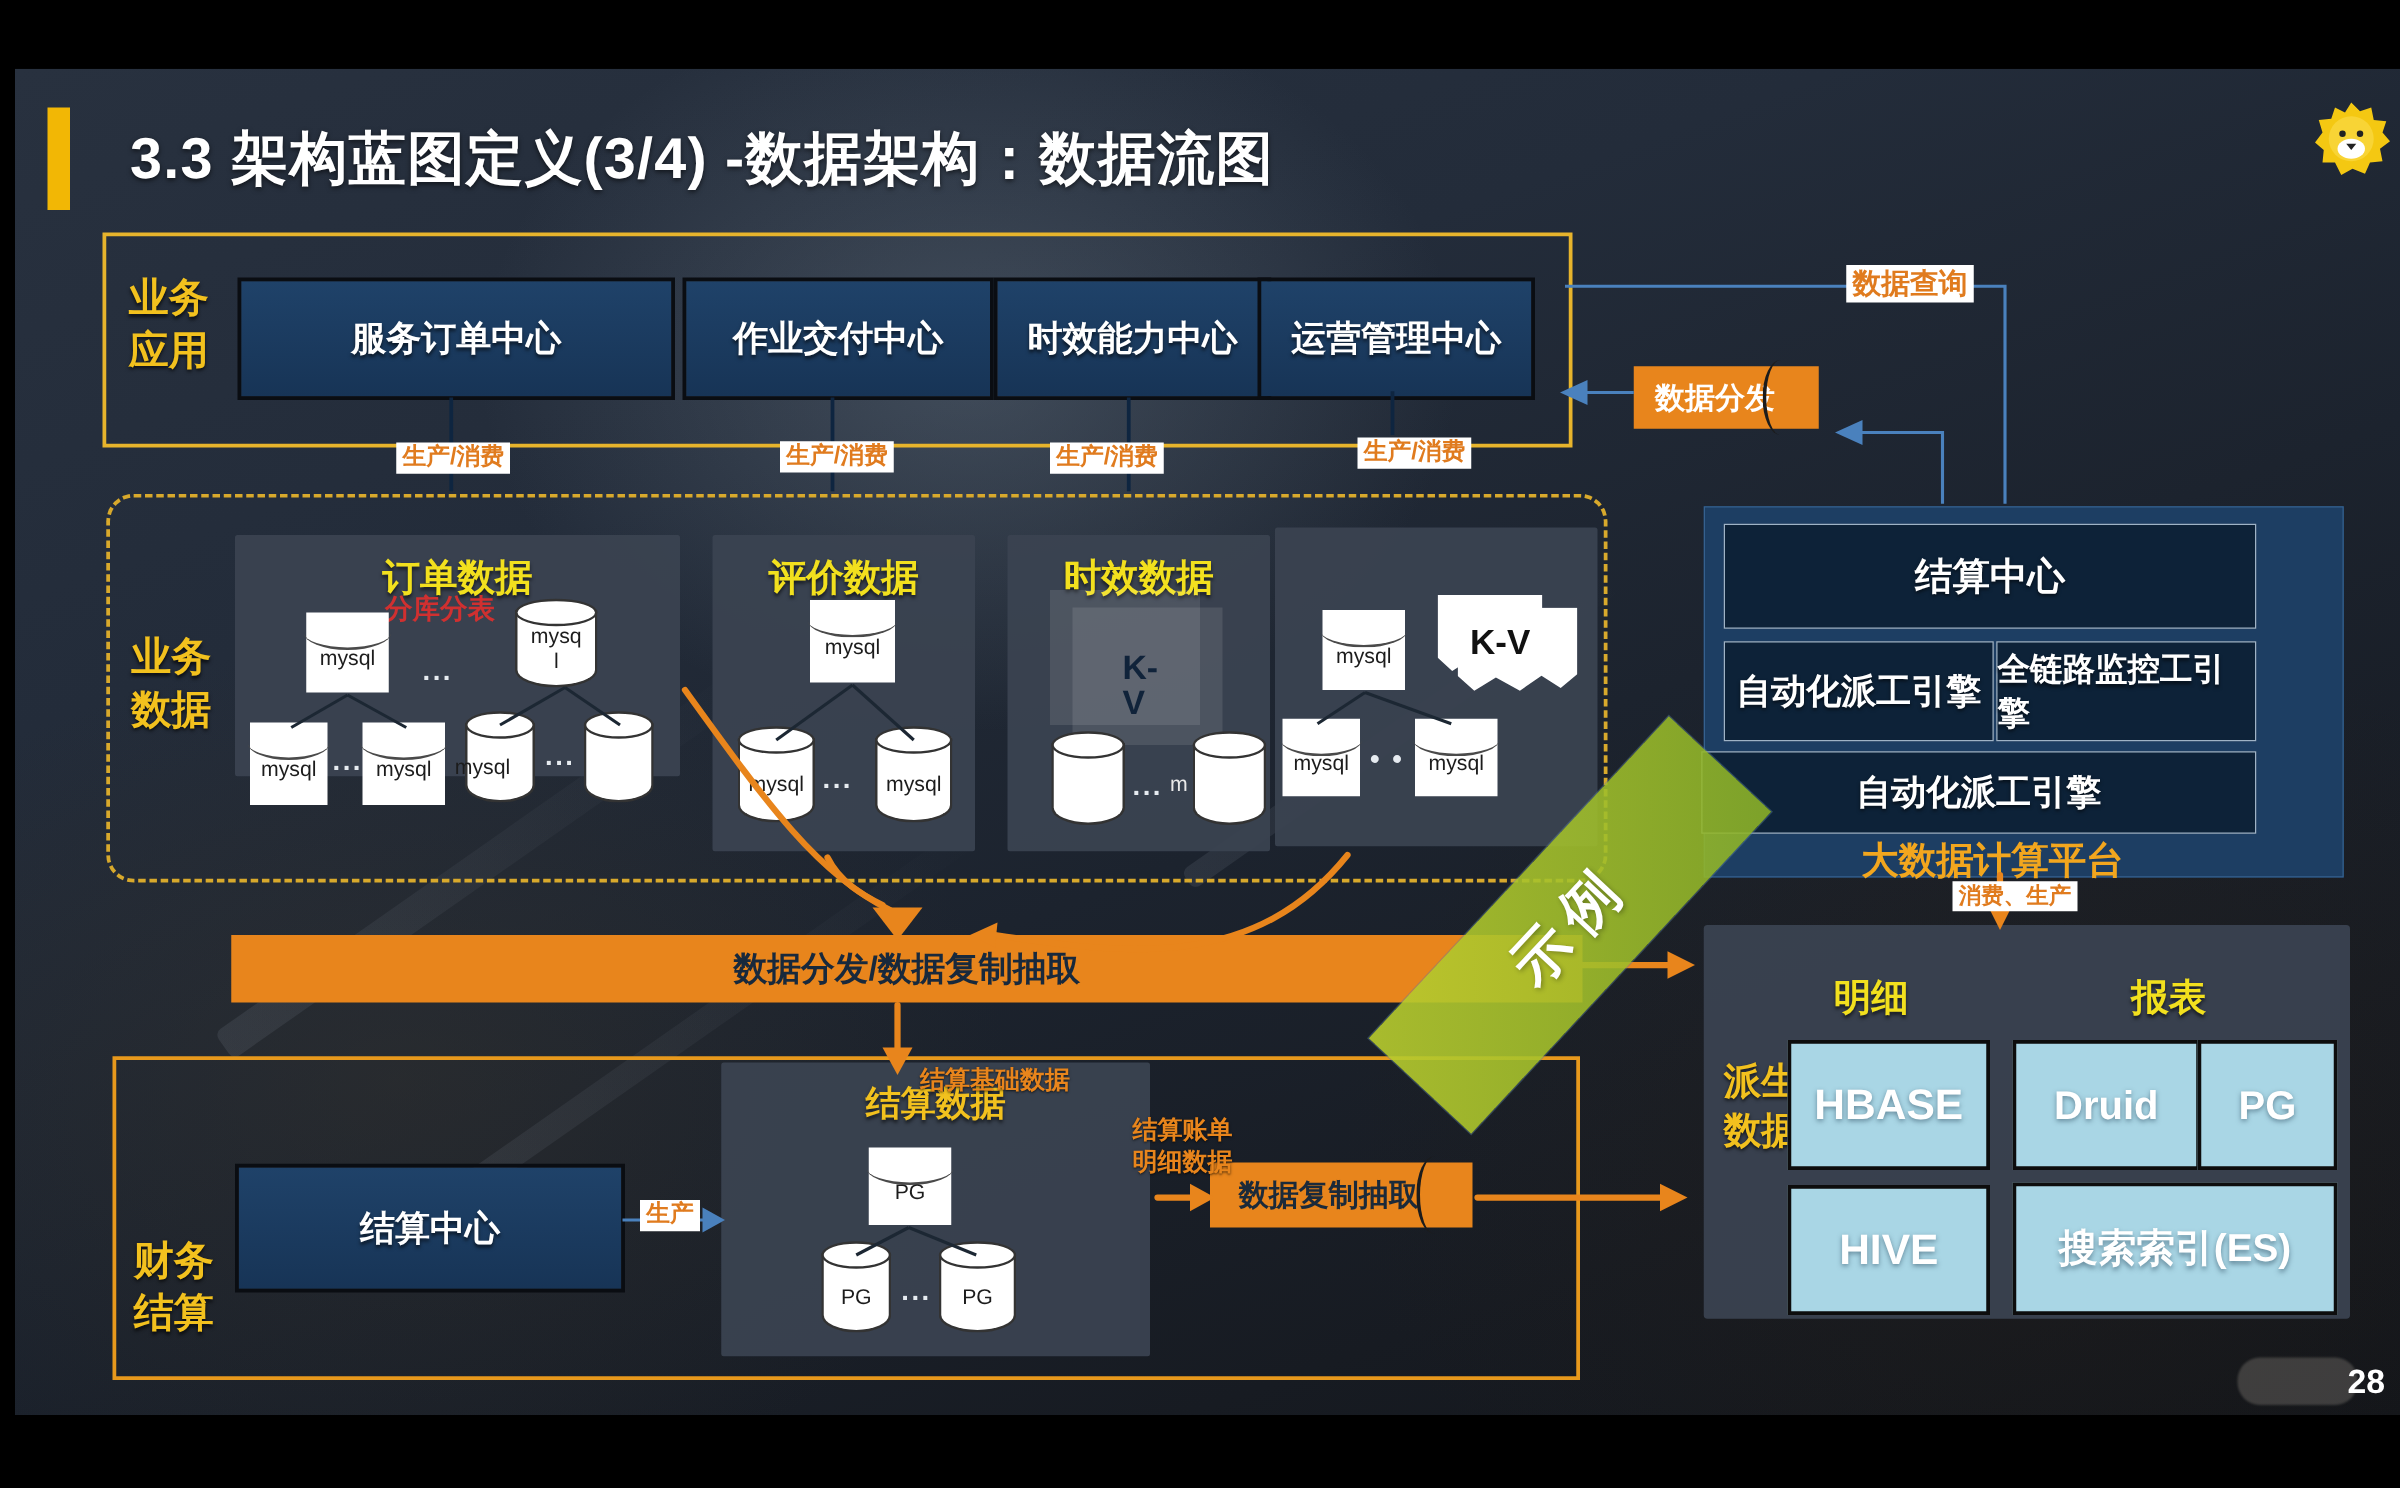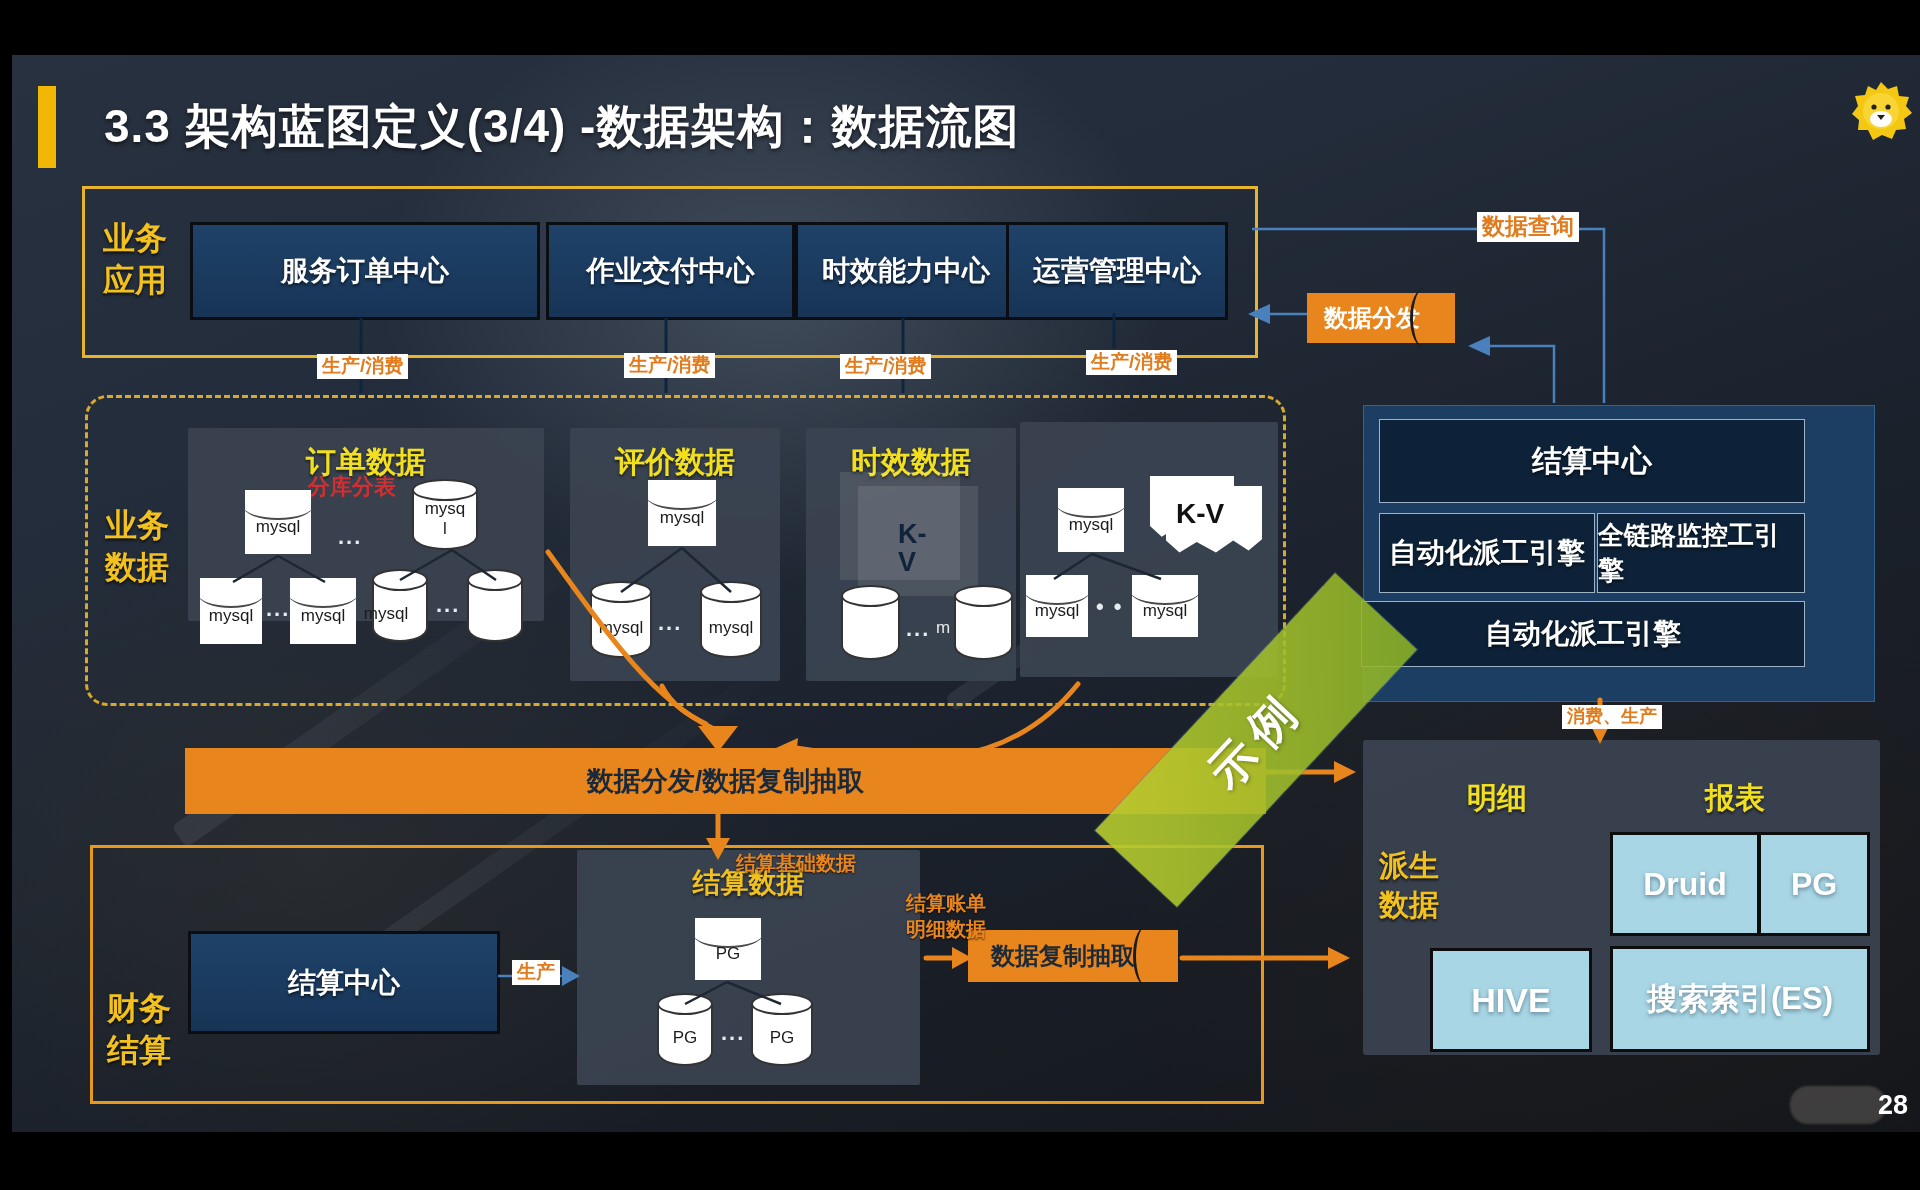--- a/index.html
+++ b/index.html
@@ -184,24 +184,25 @@
 <div class="mini-label" style="left:1477px;top:212px;font-size:23px;">数据查询</div>
 <div class="tag-orange paren" style="left:1307px;top:293px;width:148px;height:50px;color:#fff;font-size:24px;">
   <span style="margin-right:18px;">数据分发</span>
 </div>
 
 <div class="abs panel-outer" style="left:1363px;top:405px;width:510px;height:295px;">
   <div class="panel-box" style="left:15px;top:13px;width:424px;height:82px;font-size:30px;">结算中心</div>
   <div class="panel-box" style="left:15px;top:107px;width:214px;height:78px;">自动化派工引擎</div>
   <div class="panel-box" style="left:233px;top:107px;width:206px;height:78px;font-size:26px;">全链路监控工引擎</div>
   <div class="panel-box" style="left:-3px;top:195px;width:442px;height:64px;">自动化派工引擎</div>
+  <div class="abs" style="left:0;top:262px;width:460px;text-align:center;color:#F2A61E;font-weight:800;font-size:30px;">大数据计算平台</div>
 </div>
 <div class="mini-label" style="left:1562px;top:705px;font-size:18px;">消费、生产</div>
 
-<div class="bar-orange" style="left:185px;top:748px;width:1081px;height:66px;align-items:center;">
+<div class="bar-orange" style="left:185px;top:748px;width:1081px;height:54px;align-items:center;">
   <span>数据分发/数据复制抽取</span>
 </div>
 <div class="float-orange" style="left:736px;top:814px;margin-top:36px;">结算基础数据</div>
 
 <div class="abs frame-orange" style="left:90px;top:845px;width:1168px;height:253px;"></div>
 <div class="abs side-label" style="left:100px;top:988px;width:78px;">财务结算</div>
 <div class="abs navy-box" style="left:188px;top:931px;width:306px;height:97px;">结算中心</div>
 <div class="mini-label" style="left:512px;top:960px;">生产</div>
 
 <div class="abs slate" style="left:577px;top:850px;width:343px;height:235px;">
@@ -222,20 +223,21 @@
 <div class="float-orange" style="left:906px;top:916px;">明细数据</div>
 
 <div class="tag-orange paren" style="left:968px;top:930px;width:210px;height:52px;color:#1b2a3a;font-size:24px;">
   <span style="margin-right:20px;">数据复制抽取</span>
 </div>
 
 <div class="abs slate" style="left:1363px;top:740px;width:517px;height:315px;border-radius:3px;">
   <div class="abs side-label" style="left:8px;top:106px;width:76px;font-size:30px;">派生数据</div>
   <div class="col-head" style="left:89px;top:38px;width:90px;">明细</div>
   <div class="col-head" style="left:327px;top:38px;width:90px;">报表</div>
+  <div class="lb-box" style="left:67px;top:92px;width:156px;height:98px;font-size:34px;">HBASE</div>
   <div class="lb-box" style="left:67px;top:208px;width:156px;height:98px;font-size:34px;">HIVE</div>
   <div class="lb-box" style="left:247px;top:92px;width:144px;height:98px;font-size:32px;">Druid</div>
   <div class="lb-box" style="left:395px;top:92px;width:106px;height:98px;font-size:32px;">PG</div>
   <div class="lb-box" style="left:247px;top:206px;width:254px;height:100px;font-size:31px;">搜索索引(ES)</div>
 </div>
 
 <svg id="wires" width="1920" height="1190" viewBox="0 0 1920 1190">
 
   <g stroke="#0e2540" stroke-width="3" fill="none">
     <path d="M361 318 V393"></path>

